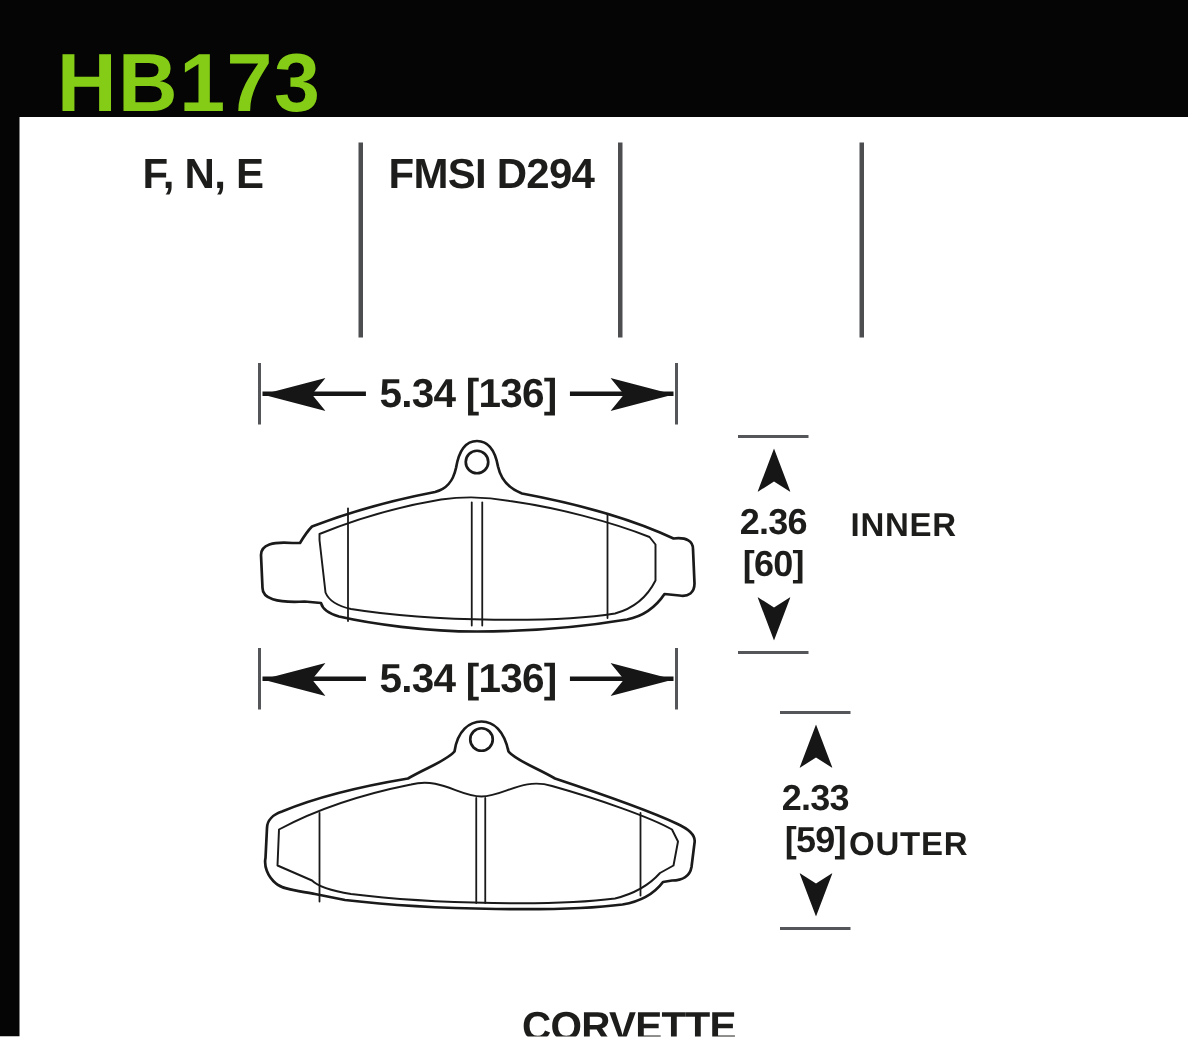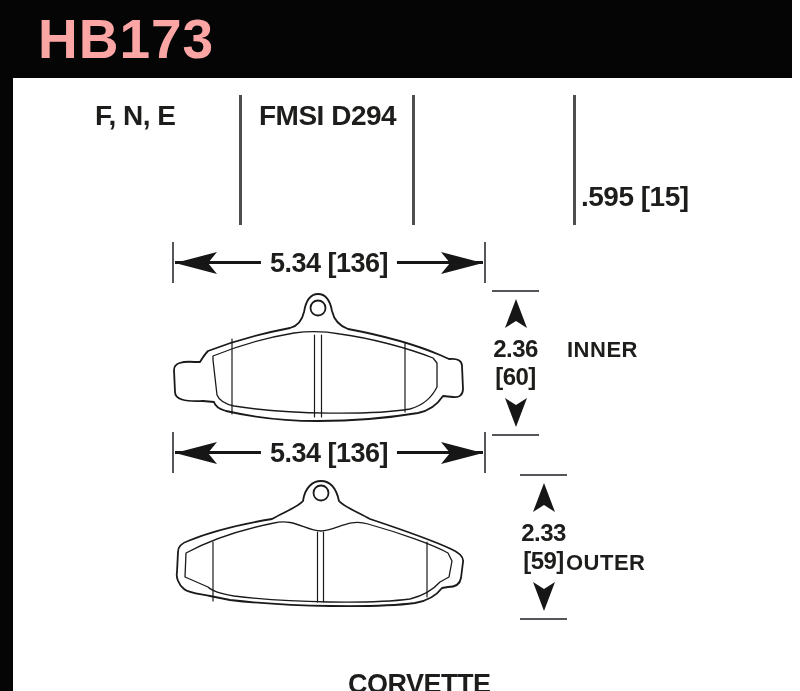--- a/index.html
+++ b/index.html
@@ -5,34 +5,34 @@
   html,body{margin:0;padding:0;}
   body{
     width:800px;height:691px;background:#ffffff;position:relative;overflow:hidden;
     font-family:"Liberation Sans", sans-serif;color:#1d1d1b;
   }
   .page{position:absolute;inset:0;}
 
   
   .topbar{position:absolute;left:0;top:0;width:792px;height:78px;background:#050505;}
   .topbar .pn{
-    position:absolute;left:38px;top:0;line-height:78px;font-size:55px;font-weight:700;
-    color:#fca5a5;letter-spacing:1px;
+    position:absolute;left:38px;top:16px;line-height:78px;font-size:55px;font-weight:700;
+    color:#84cc16;letter-spacing:1px;
   }
   .leftstrip{position:absolute;left:0;top:78px;width:13px;bottom:0;background:#050505;}
 
   
   .divider{position:absolute;top:95px;height:130px;width:3px;background:#4d4e50;}
   .hd-text{position:absolute;font-size:28px;font-weight:700;letter-spacing:-0.5px;white-space:pre;}
   .compounds{left:95px;top:100px;width:132px;text-align:left;}
   .fmsi{left:259px;top:100px;}
   .thick{left:581px;top:97px;line-height:40px;}
 
   
-  .hdim{position:absolute;width:314px;height:41px;}
+  .hdim{position:absolute;width:280px;height:41px;}
   .hdim .tick{position:absolute;top:0;height:41px;width:2px;background:#55565a;}
   .hdim .tick.l{left:0;}  .hdim .tick.r{right:0;}
   .hdim .hline{position:absolute;left:3px;right:3px;top:19px;height:3px;background:#161616;}
   .hdim svg{position:absolute;top:10px;}
   .hdim svg.l{left:3px;} .hdim svg.r{right:3px;}
   .hdim .dimtext{
     position:absolute;left:50%;top:50%;transform:translate(-50%,-50%);
     background:#ffffff;padding:0 9px;font-size:27px;font-weight:700;letter-spacing:-0.5px;white-space:pre;
   }
 
@@ -62,21 +62,20 @@
     <span class="pn">HB173</span>
   </div>
   <div class="leftstrip"></div>
 
   <div class="hd-text compounds">F, N, E</div>
   <div class="divider" style="left:239px;"></div>
   <div class="hd-text fmsi">FMSI D294</div>
   <div class="divider" style="left:412px;"></div>
   <div class="divider" style="left:573px;"></div>
   <div class="hd-text thick">
-    <div>.595 [15]</div>
   </div>
 
   <div class="hdim" style="left:172px;top:242px;">
     <div class="tick l"></div>
     <div class="tick r"></div>
     <div class="hline"></div>
     <svg class="l" width="42" height="22">
         <polygon class="ink" points="0,11 42,0 33,11 42,22"></polygon>
       </svg>
     <svg class="r" width="42" height="22">

